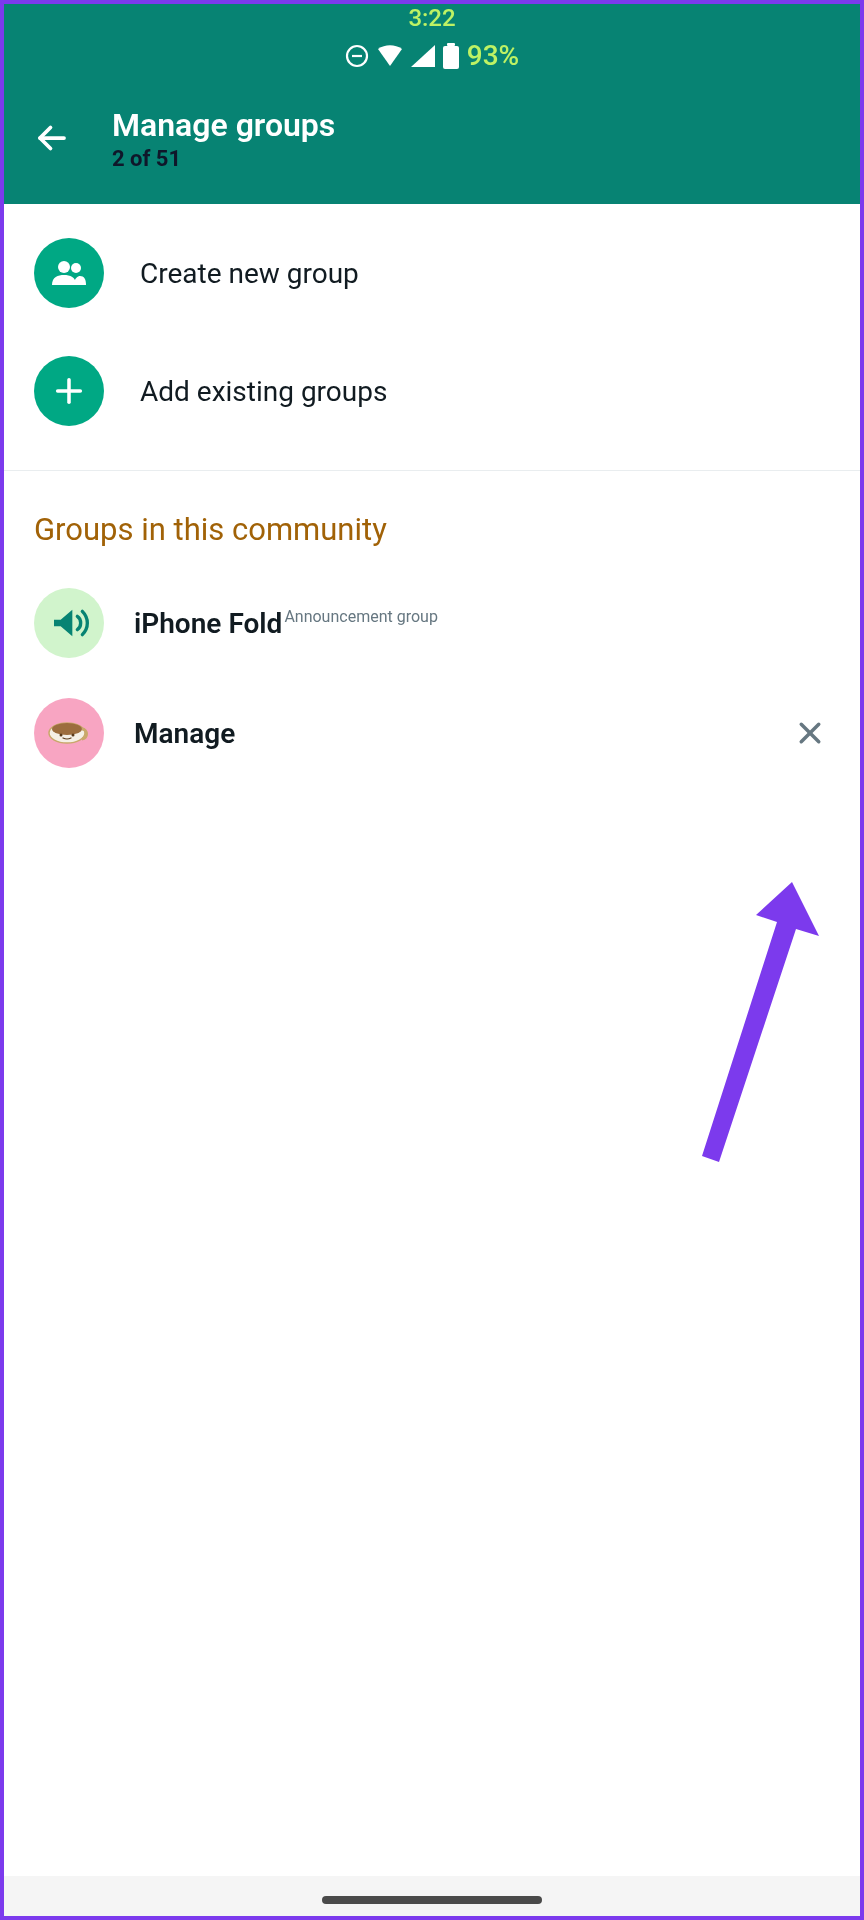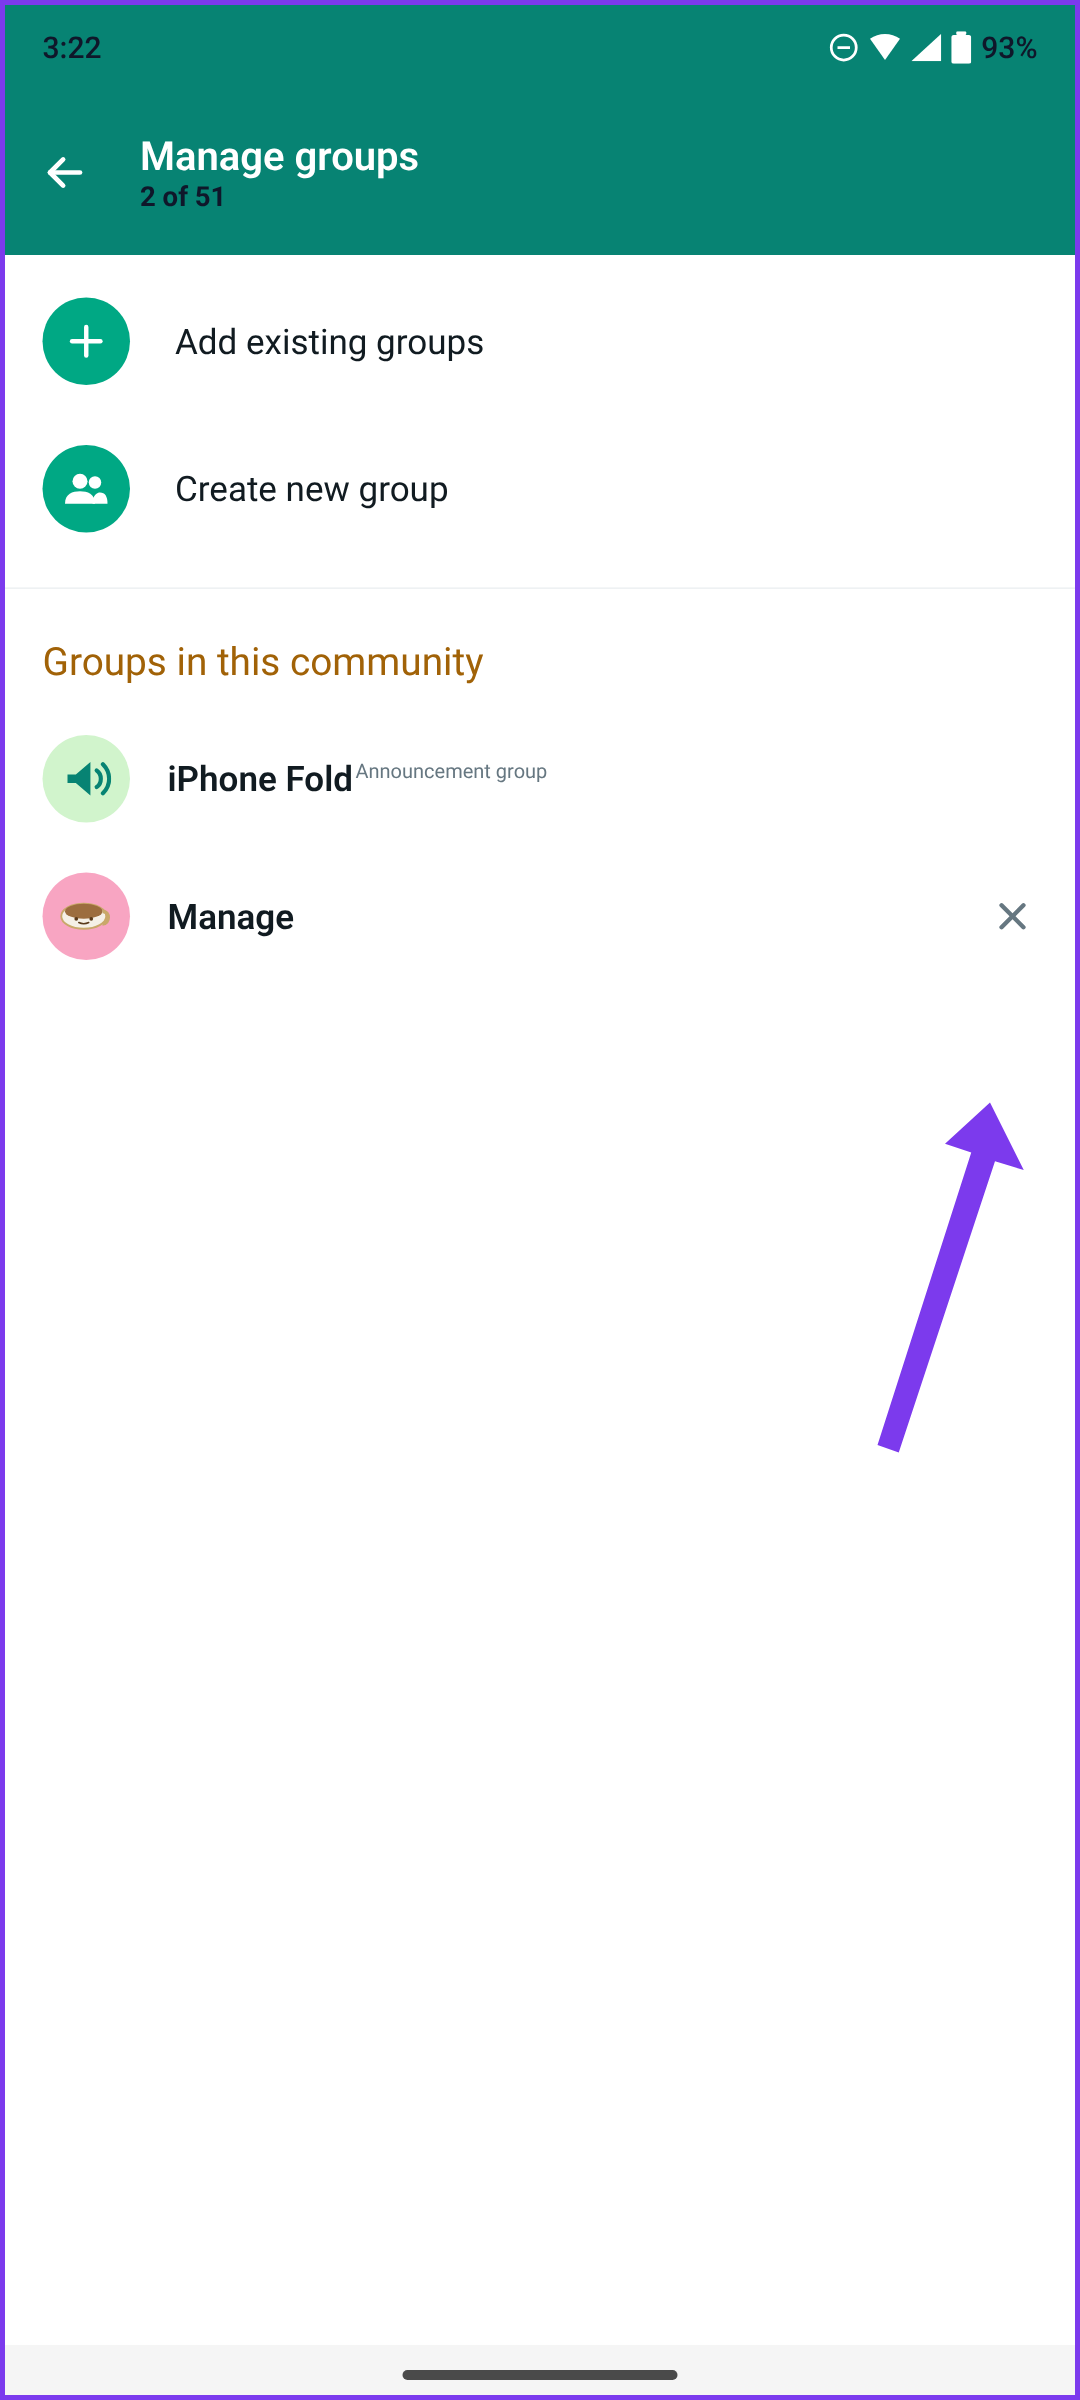--- a/index.html
+++ b/index.html
@@ -11,28 +11,29 @@
     body {
       width: 864px;
       height: 1920px;
       background: #ffffff;
       position: relative;
       overflow: hidden;
       border: 4px solid #7c3aed;
     }
     .status-bar {
       background: #078373;
-      color: #0f172a;
+      color: #bef264;
       height: 68px;
       display: flex;
       justify-content: space-between;
       align-items: center;
       padding: 0 30px;
       font-size: 24px;
       font-weight: 500;
+      flex-direction: column;
     }
     .status-right {
       display: flex;
       align-items: center;
       gap: 8px;
     }
     .status-icon {
       display: inline-flex;
       align-items: center;
     }
@@ -196,58 +197,58 @@
       <svg width="24" height="22" viewBox="0 0 24 22" fill="#ffffff">
         <path d="M0 22 L24 22 L24 0 Z"></path>
       </svg>
     </span>
     <span class="status-icon">
       <svg width="16" height="26" viewBox="0 0 16 26" fill="#ffffff">
         <rect x="4" y="0" width="8" height="3" rx="1"></rect>
         <rect x="0" y="3" width="16" height="23" rx="2"></rect>
       </svg>
     </span>
-    <span style="font-size:24px;">93%</span>
+    <span style="font-size:28px;">93%</span>
   </div>
 </div>
 
 <div class="app-bar">
   <div class="back-arrow">
     <svg width="36" height="36" viewBox="0 0 24 24" fill="none" stroke="#ffffff" stroke-width="2.5" stroke-linecap="round" stroke-linejoin="round">
       <line x1="20" y1="12" x2="4" y2="12"></line>
       <polyline points="11 5 4 12 11 19"></polyline>
     </svg>
   </div>
   <div class="app-bar-titles">
     <div class="app-bar-title">Manage groups</div>
     <div class="app-bar-subtitle">2 of 51</div>
   </div>
 </div>
 
 <div class="action-list">
-  <div class="action-item">
-    <div class="action-icon">
-      <svg width="34" height="34" viewBox="0 0 24 24" fill="none" stroke="#ffffff" stroke-width="2.5" stroke-linecap="round">
-        <line x1="12" y1="4" x2="12" y2="20"></line>
-        <line x1="4" y1="12" x2="20" y2="12"></line>
-      </svg>
-    </div>
-    <span class="action-text">Add existing groups</span>
-  </div>
-
   <div class="action-item">
     <div class="action-icon">
       <svg width="38" height="34" viewBox="0 0 38 28" fill="#ffffff">
         <circle cx="14" cy="8" r="6"></circle>
         <circle cx="26" cy="9" r="5"></circle>
         <path d="M2 26 C2 18 8 16 14 16 C20 16 26 18 26 26 Z"></path>
         <path d="M24 26 C24 19 28 17 30 17 C34 17 36 20 36 26 Z"></path>
       </svg>
     </div>
     <span class="action-text">Create new group</span>
+  </div>
+
+  <div class="action-item">
+    <div class="action-icon">
+      <svg width="34" height="34" viewBox="0 0 24 24" fill="none" stroke="#ffffff" stroke-width="2.5" stroke-linecap="round">
+        <line x1="12" y1="4" x2="12" y2="20"></line>
+        <line x1="4" y1="12" x2="20" y2="12"></line>
+      </svg>
+    </div>
+    <span class="action-text">Add existing groups</span>
   </div>
 </div>
 
 <div class="divider"></div>
 
 <div class="section-header">Groups in this community</div>
 
 <div class="group-item">
   <div class="group-avatar group-avatar-announce">
     <svg width="40" height="40" viewBox="0 0 24 24" fill="#078373">

